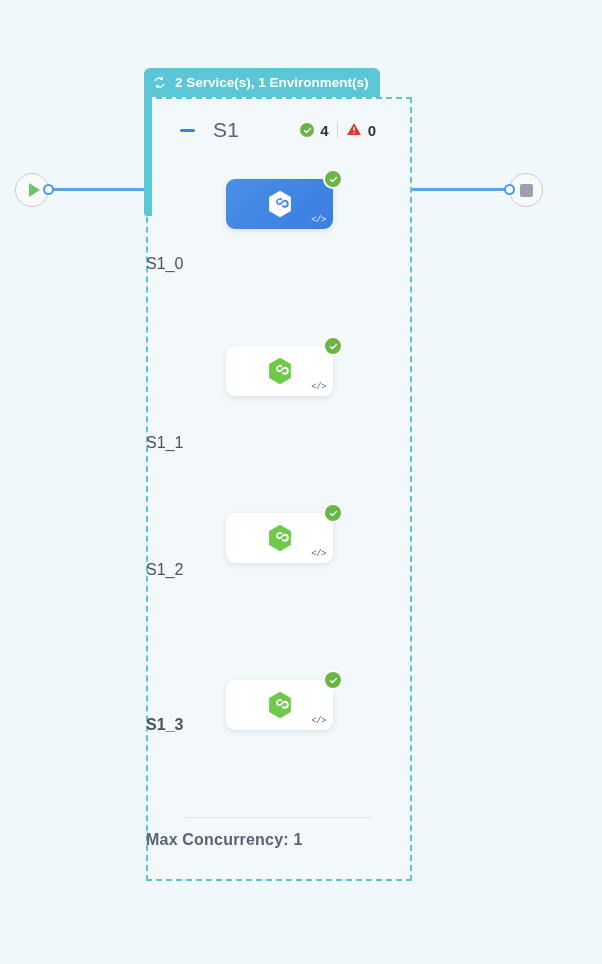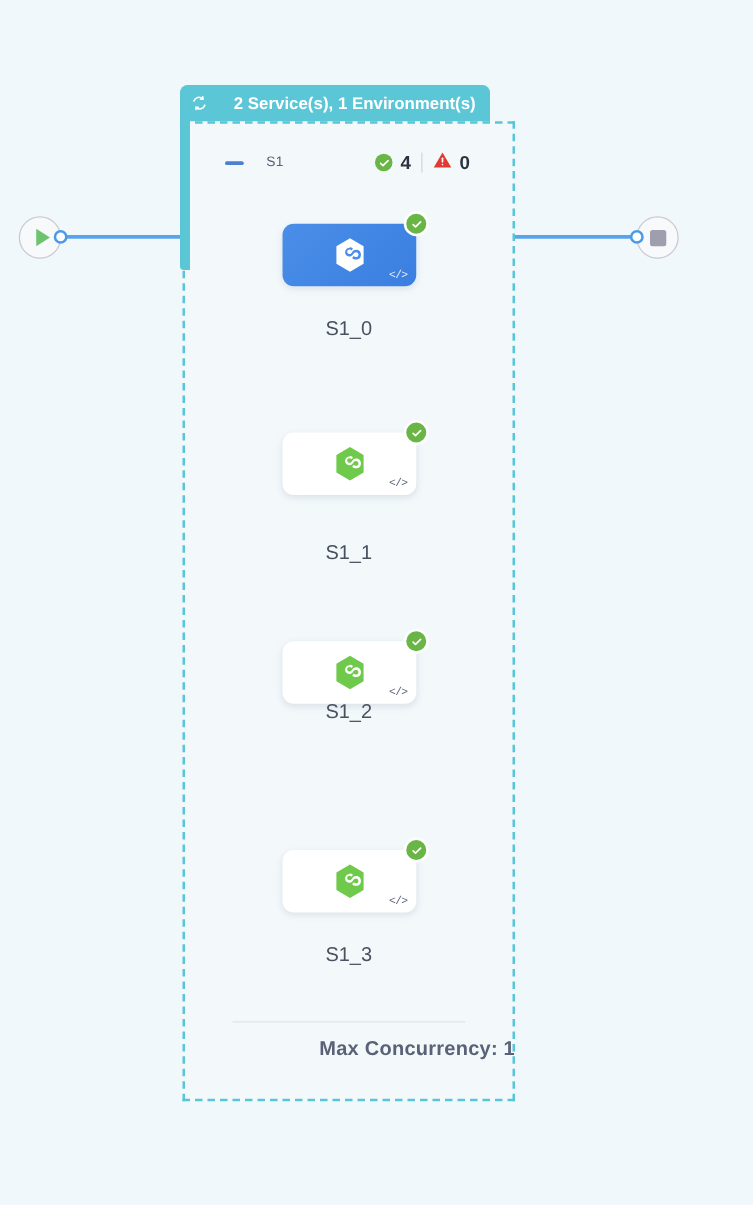--- a/index.html
+++ b/index.html
@@ -99,21 +99,21 @@
     border-top-left-radius: 6px;
     border-top-right-radius: 6px;
     display: flex;
     align-items: center;
     padding: 0 11px 0 9px;
     box-sizing: border-box;
     color: #ffffff;
     font-size: 13.5px;
     font-weight: bold;
     white-space: nowrap;
-    gap: 21px;
+    gap: 9px;
   }
   #group-header svg { display:block; }
 
   
   #group-title-row {
     position: absolute;
     left: 146px;
     top: 112px;
     width: 266px;
     height: 36px;
@@ -124,21 +124,21 @@
   }
   #collapse-icon {
     width: 15px;
     height: 3px;
     background: #4a7fd4;
     border-radius: 2px;
     flex: none;
   }
   #group-name {
     margin-left: 18px;
-    font-size: 11px;
+    font-size: 21px;
     color: #5a6277;
     font-weight: normal;
     letter-spacing: .2px;
   }
   #status-cluster {
     margin-left: auto;
     display: flex;
     align-items: center;
     gap: 6px;
     font-size: 15px;
@@ -205,40 +205,39 @@
     letter-spacing: -0.5px;
     line-height: 1;
   }
   .node.selected .code-badge { color: #e8f0fc; }
   .node.plain .code-badge { color: #5a6277; }
 
   .node-label {
     position: absolute;
     left: 146px;
     width: 266px;
-    text-align: center;
     font-size: 16px;
     color: #4a5160;
   }
 
   
   #footer-divider {
     position: absolute;
     left: 186px;
     top: 817px;
     width: 186px;
     height: 1px;
     background: #dfe4e8;
   }
   #max-concurrency {
     position: absolute;
     left: 146px;
     top: 831px;
     width: 266px;
-    text-align: right;
+    text-align: left;
     font-size: 16px;
     font-weight: bold;
     color: #5a6277;
     letter-spacing: .2px;
   }
 </style>
 </head>
 <body>
 
 <div id="canvas">
@@ -346,19 +345,19 @@
             <path d="M20 12.2c-3.1 0-5.2 2.1-5.2 4.9 0 2.6 1.9 4.4 4.4 4.4 1.6 0 2.8-.7 3.7-1.9 1 -1.4 1.9-2.6 3.4-2.6 1.6 0 2.7 1.1 2.7 2.6s-1.1 2.6-2.7 2.6c-1 0-1.8-.4-2.4-1.1l-1.6 2.1c1.1 1.1 2.5 1.7 4.1 1.7 3.1 0 5.3-2.1 5.3-5.3 0-3.1-2.2-5.2-5.2-5.2-1.7 0-3 .8-3.9 2-1 1.4-1.8 2.5-3.2 2.5-1.4 0-2.4-1-2.4-2.4 0-1.4 1-2.3 2.4-2.3.9 0 1.6.3 2.2 1l1.6-2.1c-1-.9-2.3-1.4-3.8-1.4z" fill="#ffffff"></path>
           </svg>
         </span>
         <span class="check-badge">
           <svg width="9" height="9" viewBox="0 0 24 24" fill="none" stroke="#ffffff" stroke-width="3.5" stroke-linecap="round" stroke-linejoin="round">
             <path d="M4 12.5l5 5 11-11"></path>
           </svg>
         </span>
         <span class="code-badge">&lt;/&gt;</span>
       </div>
-      <div class="node-label" style="top: 756px;">S1_3</div>
+      <div class="node-label" style="top: 716px; font-weight: bold;">S1_3</div>
     </div>
 
   <div id="footer-divider"></div>
   <div id="max-concurrency">Max Concurrency: 1</div>
 
 </div>
 
 </body></html>

